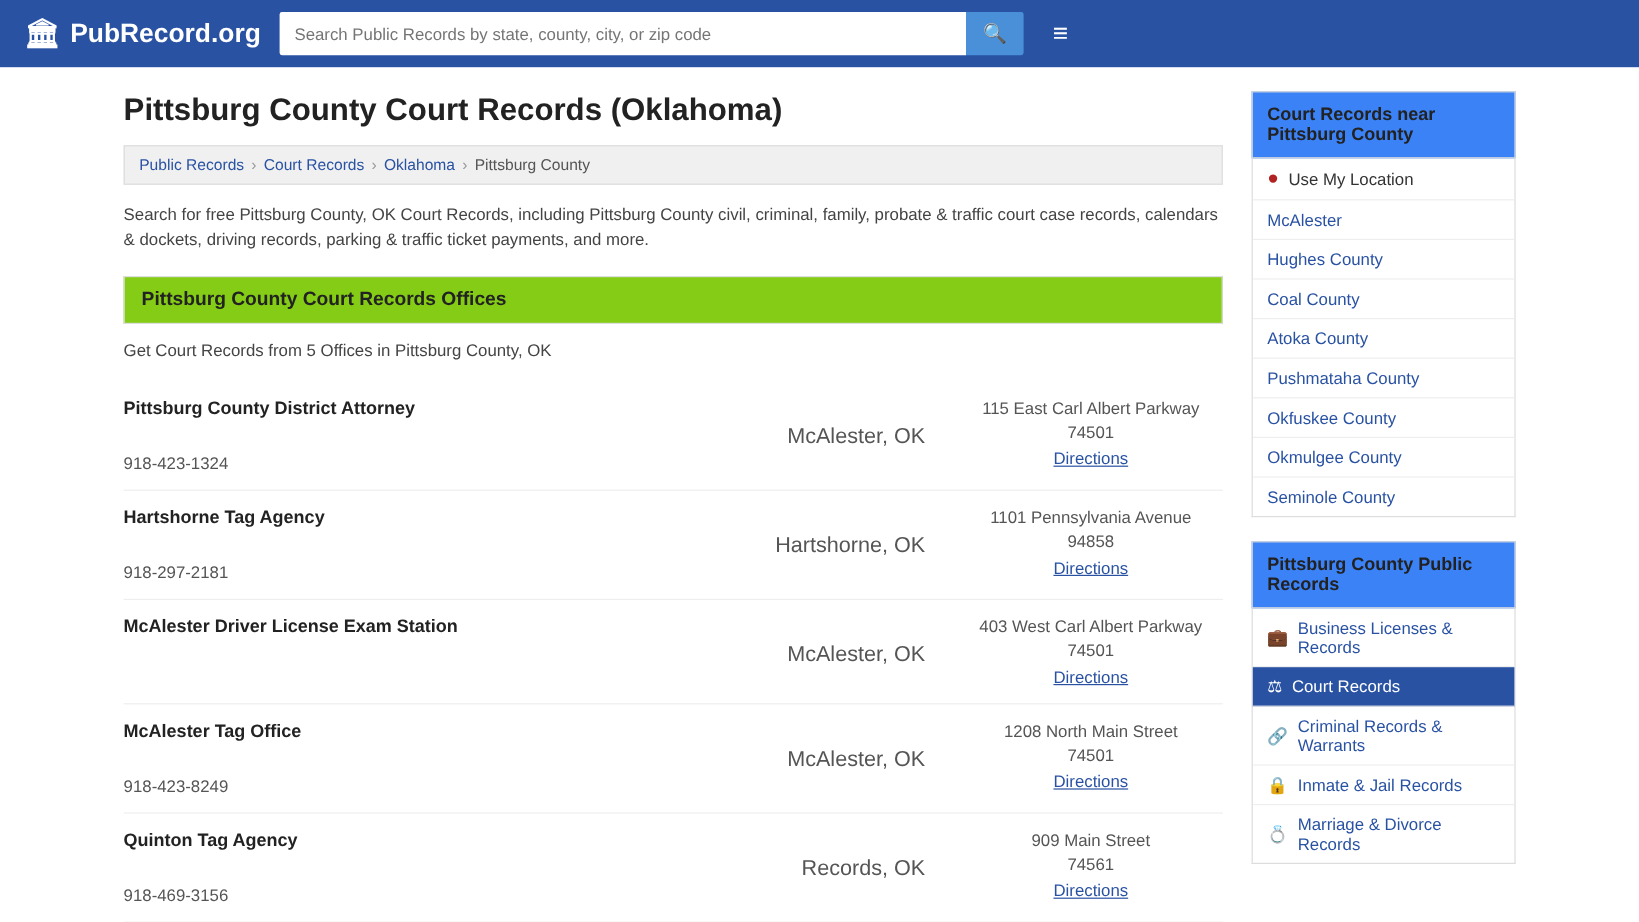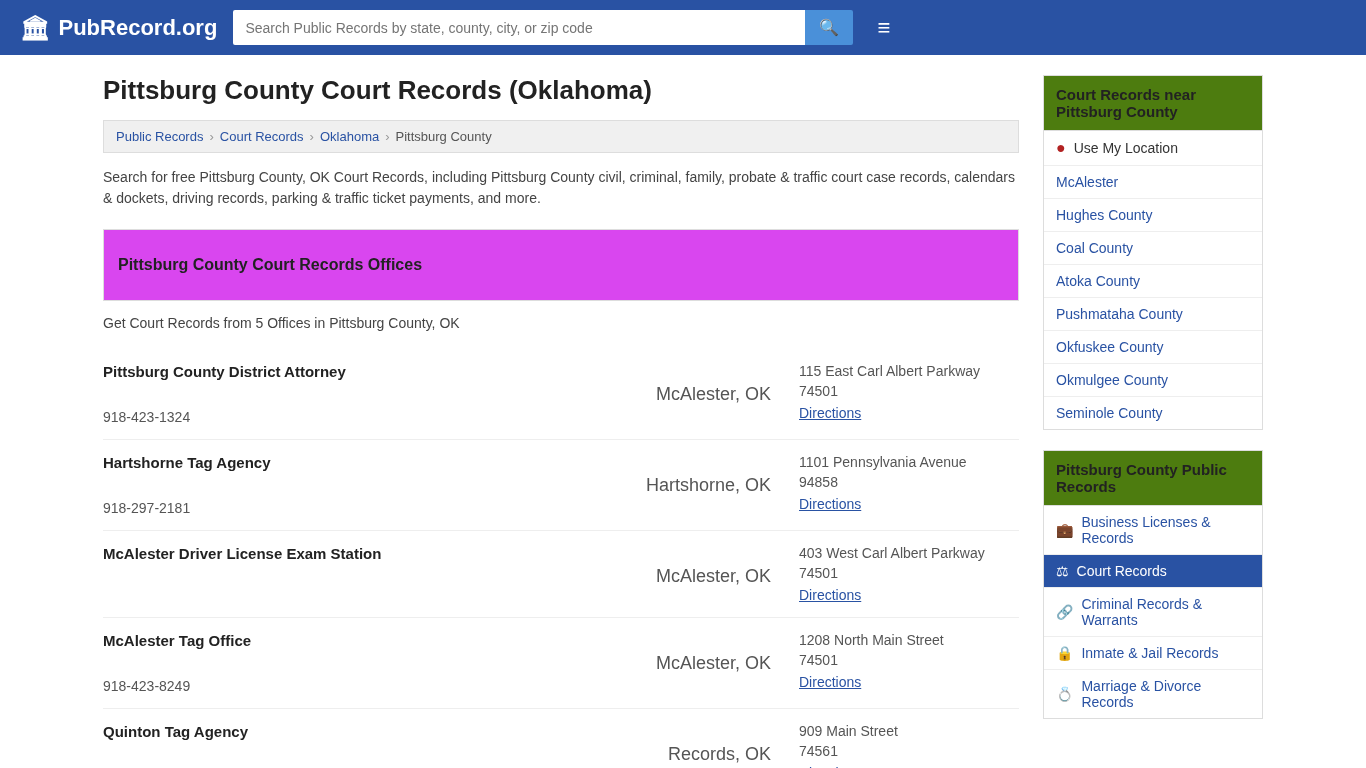--- a/index.html
+++ b/index.html
@@ -95,23 +95,23 @@
     
     .description {
       font-size: 14px;
       color: #444;
       margin-bottom: 20px;
       line-height: 1.5;
     }
 
     
     .section-header {
-      background: #d946ef;
+      background: #84cc16;
       border: 1px solid #ddd;
-      padding: 26px 14px;
+      padding: 10px 14px;
       font-size: 16px;
       font-weight: bold;
       color: #222;
       margin-bottom: 14px;
     }
 
     
     .office-count {
       font-size: 14px;
       color: #444;
@@ -135,21 +135,21 @@
     .office-city {
       color: #555;
       font-size: 18px;
       margin-bottom: 4px;
       text-align: right;
     }
     .office-phone {
       color: #555;
       font-size: 14px;
     }
-    .office-address { text-align: left; min-width: 220px; }
+    .office-address { text-align: center; min-width: 220px; }
     .office-address .street {
       color: #555;
       font-size: 14px;
       margin-bottom: 4px;
     }
     .office-address .zip {
       color: #555;
       font-size: 14px;
       margin-bottom: 6px;
     }
@@ -164,21 +164,21 @@
     .sidebar {
       width: 220px;
       flex-shrink: 0;
     }
 
     .sidebar-section {
       margin-bottom: 20px;
     }
 
     .sidebar-title {
-      background: #4d7c0f;
+      background: #3b82f6;
       border: 1px solid #ddd;
       padding: 10px 12px;
       font-size: 15px;
       font-weight: bold;
       color: #222;
       margin-bottom: 0;
     }
 
     .sidebar-list {
       list-style: none;

